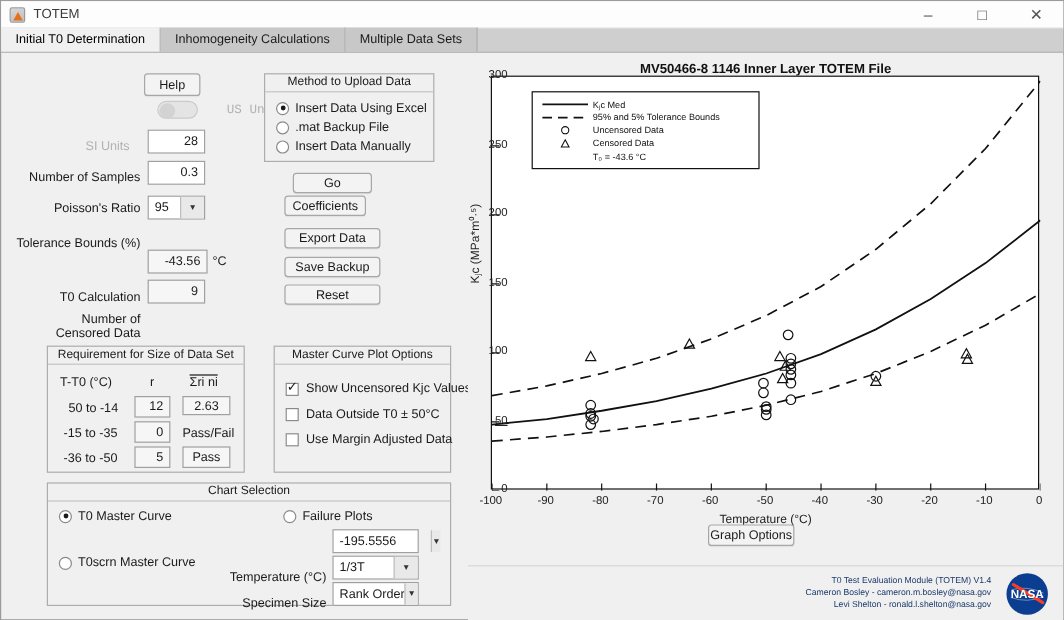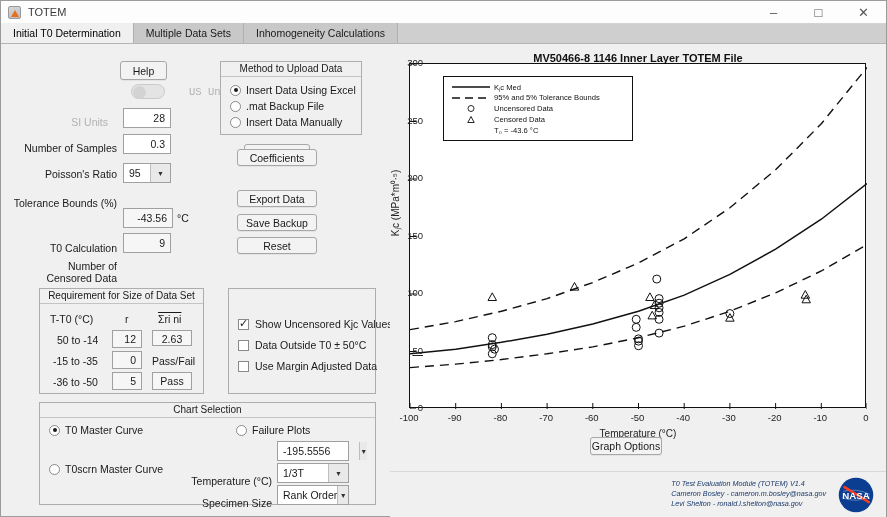--- a/index.html
+++ b/index.html
@@ -173,21 +173,21 @@
   .leg-txt { white-space: nowrap; }
 
   
   #footer {
     position: absolute; left: 389px; top: 470px;
     width: 496px; height: 46px;
     background: #f0f0f0; border-top: 1px solid #d8d8d8;
   }
   #credits {
     position: absolute; right: 60px; top: 7px;
-    text-align: left; font-size: 7.2px; color: #1b3a6b; line-height: 10px; font-style: italic;
+    text-align: right; font-size: 7.2px; color: #1b3a6b; line-height: 10px;
   }
   #nasa-logo {
     position: absolute; right: 8px; top: 5px;
     width: 44px; height: 36px;
   }
 </style>
 </head>
 <body>
 
 <div id="app">
@@ -197,22 +197,22 @@
     <div id="title-text">TOTEM</div>
     <div id="win-controls">
       <div class="wbtn">–</div>
       <div class="wbtn">□</div>
       <div class="wbtn">✕</div>
     </div>
   </div>
 
   <div id="tabbar">
     <div class="tab active">Initial T0 Determination</div>
+    <div class="tab">Inhomogeneity Calculations</div>
     <div class="tab">Multiple Data Sets</div>
-    <div class="tab">Inhomogeneity Calculations</div>
   </div>
 
   <div class="btn" style="left:119px; top:60px; width:47px; height:19px;">Help</div>
 
   <div class="lbl r dim" style="left:62px; top:85px; width:45px;">SI Units</div>
   <div class="toggle-track" style="left:130px; top:83px;">
     <div class="toggle-knob"></div>
   </div>
   <div class="lbl dim" style="left:188px; top:85px;font-family:Liberation Mono, monospace;">US Units</div>
 
@@ -246,21 +246,21 @@
       <span class="mark"></span>
       <span>.mat Backup File</span>
     </div>
     <div class="radio" style="left:9px; top:54px;">
       <span class="mark"></span>
       <span>Insert Data Manually</span>
     </div>
   </div>
 
   <div class="btn" style="left:243px; top:143px; width:66px; height:17px;">Go</div>
-  <div class="btn" style="left:236px; top:148px; width:80px; height:17px;">Coefficients</div>
+  <div class="btn" style="left:236px; top:162px; width:68px; height:17px;">Coefficients</div>
   <div class="btn" style="left:236px; top:189px; width:80px; height:17px;">Export Data</div>
   <div class="btn" style="left:236px; top:213px; width:80px; height:17px;">Save Backup</div>
   <div class="btn" style="left:236px; top:236px; width:80px; height:17px;">Reset</div>
 
   <div class="panel" style="left:38px; top:287px; width:165px; height:106px;">
     <div class="panel-title">Requirement for Size of Data Set</div>
 
     <div class="lbl" style="left:10px; top:24px;">T-T0 (°C)</div>
     <div class="lbl" style="left:85px; top:24px;">r</div>
     <div class="lbl" style="left:118px; top:24px; text-decoration: overline;">Σri ni</div>
@@ -272,20 +272,21 @@
     <div class="lbl" style="left:13px; top:66px;">-15 to -35</div>
     <div class="field ro" style="left:72px; top:62px; width:30px; height:18px; line-height:16px;">0</div>
     <div class="lbl" style="left:112px; top:66px;">Pass/Fail</div>
 
     <div class="lbl" style="left:13px; top:87px;">-36 to -50</div>
     <div class="field ro" style="left:72px; top:83px; width:30px; height:18px; line-height:16px;">5</div>
     <div class="field ro" style="left:112px; top:83px; width:40px; height:18px; line-height:16px; text-align:center;">Pass</div>
   </div>
 
   <div class="panel" style="left:227px; top:287px; width:148px; height:106px;">
+    <div class="panel-title">Master Curve Plot Options</div>
     <div class="check on" style="left:9px; top:29px;">
       <span class="box"></span>
       <span>Show Uncensored Kjc Values</span>
     </div>
     <div class="check" style="left:9px; top:50px;">
       <span class="box"></span>
       <span>Data Outside T0 ± 50°C</span>
     </div>
     <div class="check" style="left:9px; top:71px;">
       <span class="box"></span>

